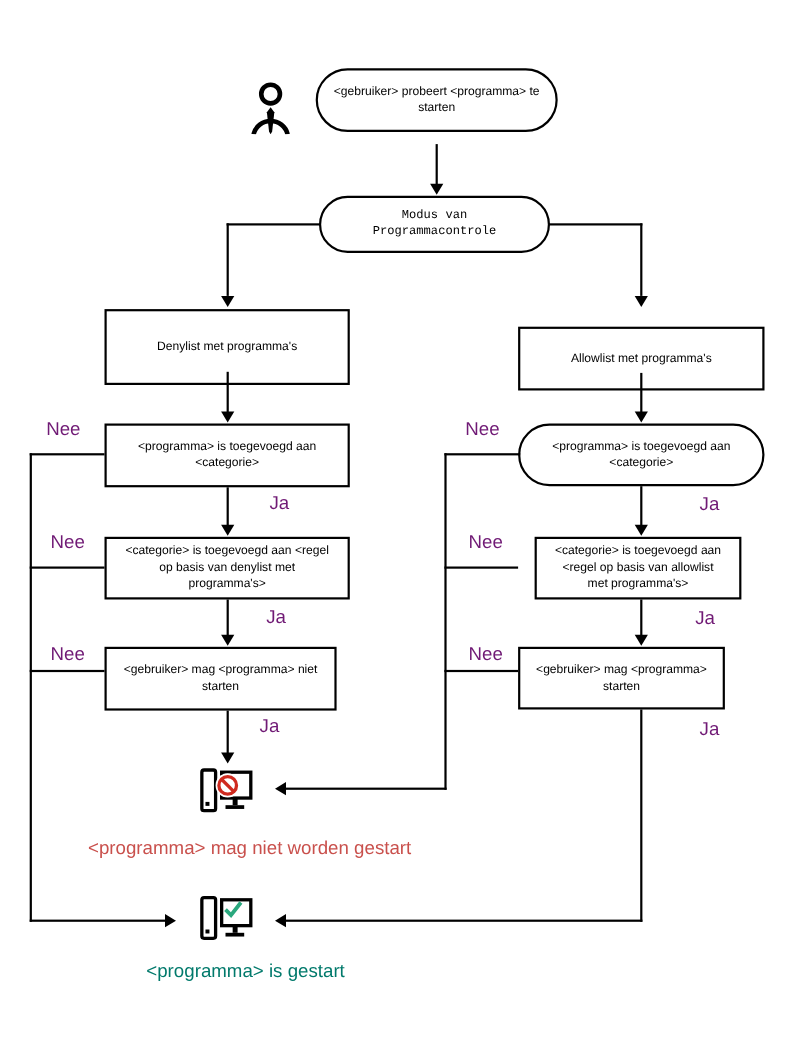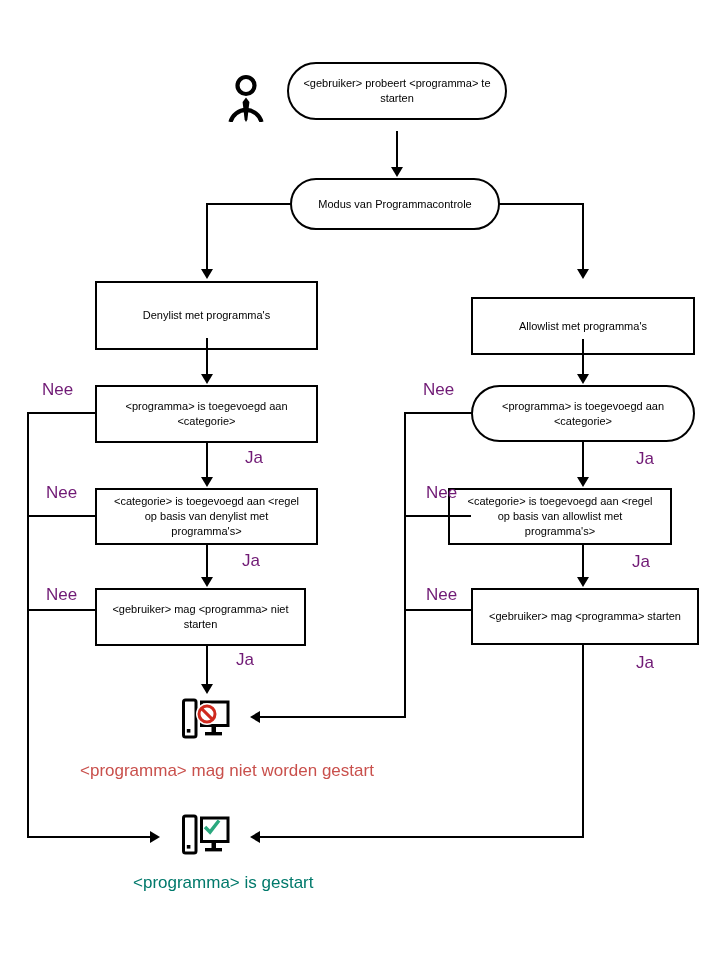--- a/index.html
+++ b/index.html
@@ -35,21 +35,21 @@
     <circle cx="19" cy="11.5" r="8.5" fill="none" stroke="#000" stroke-width="4.2"></circle>
     <path d="M3.5 48 A 16 16 0 0 1 34.5 48" fill="none" stroke="#000" stroke-width="4.2"></path>
     <path d="M19 23.5 L15.6 28 L17.6 45.5 L19 48 L20.4 45.5 L22.4 28 Z" fill="#000"></path>
   </svg>
 
   <div class="node stadium" style="left:287px;top:62px;width:220px;height:58px;">&lt;gebruiker&gt; probeert &lt;programma&gt; te starten</div>
 
   <div class="vl" style="left:396px;top:131px;height:38px;"></div>
   <div class="arr arr-down" style="left:391px;top:167px;"></div>
 
-  <div class="node stadium" style="left:290px;top:178px;width:210px;height:52px;">Modus van Programmacontrole</div>
+  <div class="node stadium" style="left:290px;top:178px;width:210px;height:52px;font-family:Liberation Mono, monospace;">Modus van Programmacontrole</div>
 
   <div class="hl" style="left:206px;top:203px;width:85px;"></div>
   <div class="vl" style="left:206px;top:203px;height:66px;"></div>
   <div class="arr arr-down" style="left:201px;top:269px;"></div>
 
   <div class="hl" style="left:499px;top:203px;width:85px;"></div>
   <div class="vl" style="left:582px;top:203px;height:66px;"></div>
   <div class="arr arr-down" style="left:577px;top:269px;"></div>
 
   <div class="node" style="left:95px;top:281px;width:223px;height:69px;">Denylist met programma's</div>
@@ -75,26 +75,26 @@
   <div class="node" style="left:471px;top:297px;width:224px;height:58px;">Allowlist met programma's</div>
 
   <div class="vl" style="left:582px;top:339px;height:37px;"></div>
   <div class="arr arr-down" style="left:577px;top:374px;"></div>
 
   <div class="node stadium" style="left:471px;top:385px;width:224px;height:57px;">&lt;programma&gt; is toegevoegd aan &lt;categorie&gt;</div>
 
   <div class="vl" style="left:582px;top:442px;height:37px;"></div>
   <div class="arr arr-down" style="left:577px;top:477px;"></div>
 
-  <div class="node" style="left:448px;top:488px;width:224px;height:57px;">&lt;categorie&gt; is toegevoegd aan &lt;regel op basis van allowlist met programma's&gt;</div>
+  <div class="node" style="left:486px;top:488px;width:188px;height:57px;">&lt;categorie&gt; is toegevoegd aan &lt;regel op basis van allowlist met programma's&gt;</div>
 
   <div class="vl" style="left:582px;top:545px;height:34px;"></div>
   <div class="arr arr-down" style="left:577px;top:577px;"></div>
 
-  <div class="node" style="left:471px;top:588px;width:228px;height:57px;">&lt;gebruiker&gt; mag &lt;programma&gt; starten</div>
+  <div class="node" style="left:471px;top:588px;width:188px;height:57px;">&lt;gebruiker&gt; mag &lt;programma&gt; starten</div>
 
   <div class="lbl" style="left:245px;top:448px;">Ja</div>
   <div class="lbl" style="left:242px;top:551px;">Ja</div>
   <div class="lbl" style="left:236px;top:650px;">Ja</div>
   <div class="lbl" style="left:636px;top:449px;">Ja</div>
   <div class="lbl" style="left:632px;top:552px;">Ja</div>
   <div class="lbl" style="left:636px;top:653px;">Ja</div>
 
   <div class="lbl" style="left:42px;top:380px;">Nee</div>
   <div class="lbl" style="left:46px;top:483px;">Nee</div>

